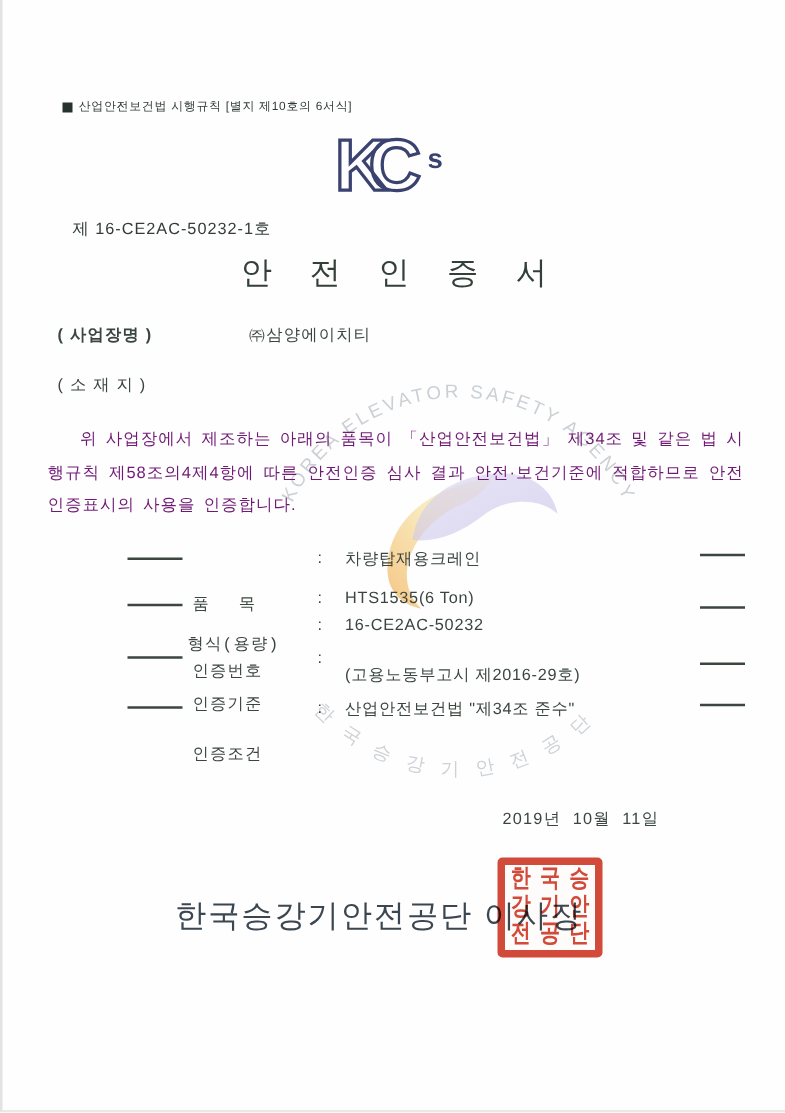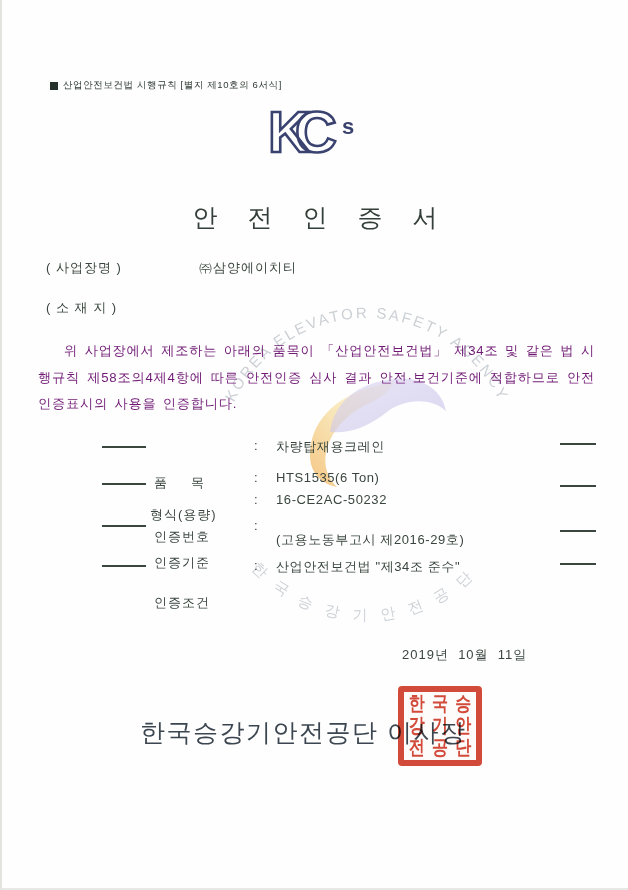--- a/index.html
+++ b/index.html
@@ -83,39 +83,40 @@
     <span class="hdr-sq"></span>
     <span>산업안전보건법 시행규칙 [별지 제10호의 6서식]</span>
   </div>
 
   <svg class="abs z1" style="left:266px;top:100px;" width="96" height="64" viewBox="0 0 96 64">
     <text x="0" y="52" font-size="58" font-weight="bold" font-family="Liberation Sans,sans-serif" fill="none" stroke="#3a4270" stroke-width="2.6">K</text>
     <text x="27" y="52" font-size="58" font-weight="bold" font-family="Liberation Sans,sans-serif" fill="none" stroke="#3a4270" stroke-width="2.6">C</text>
     <text x="74" y="34" font-size="22" font-weight="bold" font-family="Liberation Sans,sans-serif" fill="#3a4270">s</text>
   </svg>
 
+  <div class="abs doc-no z1">제 16-CE2AC-50232-1호</div>
 
   <div class="abs title z1">안전인증서</div>
 
-  <div class="abs f-label z1" style="left:44px;top:259px;">( 사업장명 )</div>
+  <div class="abs f-label z1" style="left:44px;top:259px;font-weight:bold;">( 사업장명 )</div>
   <div class="abs f-value z1" style="left:197px;top:259px;">㈜삼양에이치티</div>
 
   <div class="abs f-label z1" style="left:44px;top:299px;">( 소 재 지 )</div>
 
   <div class="abs para z1">위 사업장에서 제조하는 아래의 품목이 「산업안전보건법」 제34조 및 같은 법 시행규칙 제58조의4제4항에 따른 안전인증 심사 결과 안전·보건기준에 적합하므로 안전인증표시의 사용을 인증합니다.</div>
 
   <div class="abs dash dash-l z1" style="top:446px;"></div>
   <div class="abs dash dash-r z1" style="top:443px;"></div>
   <div class="abs it-label z1" style="left:152px;top:438px;">품     목</div>
   <div class="abs it-colon z1" style="left:252px;top:438px;">:</div>
   <div class="abs it-value z1" style="left:274px;top:438px;">차량탑재용크레인</div>
 
   <div class="abs dash dash-l z1" style="top:483px;"></div>
   <div class="abs dash dash-r z1" style="top:485px;"></div>
-  <div class="abs it-label z1" style="left:148px;top:470px;">형식(용량)</div>
+  <div class="abs it-label z1" style="left:148px;top:470px;font-family:Liberation Mono, monospace;">형식(용량)</div>
   <div class="abs it-colon z1" style="left:252px;top:470px;">:</div>
   <div class="abs it-value z1" style="left:274px;top:470px;">HTS1535(6 Ton)</div>
 
   <div class="abs it-label z1" style="left:152px;top:492px;">인증번호</div>
   <div class="abs it-colon z1" style="left:252px;top:492px;">:</div>
   <div class="abs it-value z1" style="left:274px;top:492px;">16-CE2AC-50232</div>
 
   <div class="abs dash dash-l z1" style="top:525px;"></div>
   <div class="abs dash dash-r z1" style="top:530px;"></div>
   <div class="abs it-label z1" style="left:152px;top:518px;">인증기준</div>

